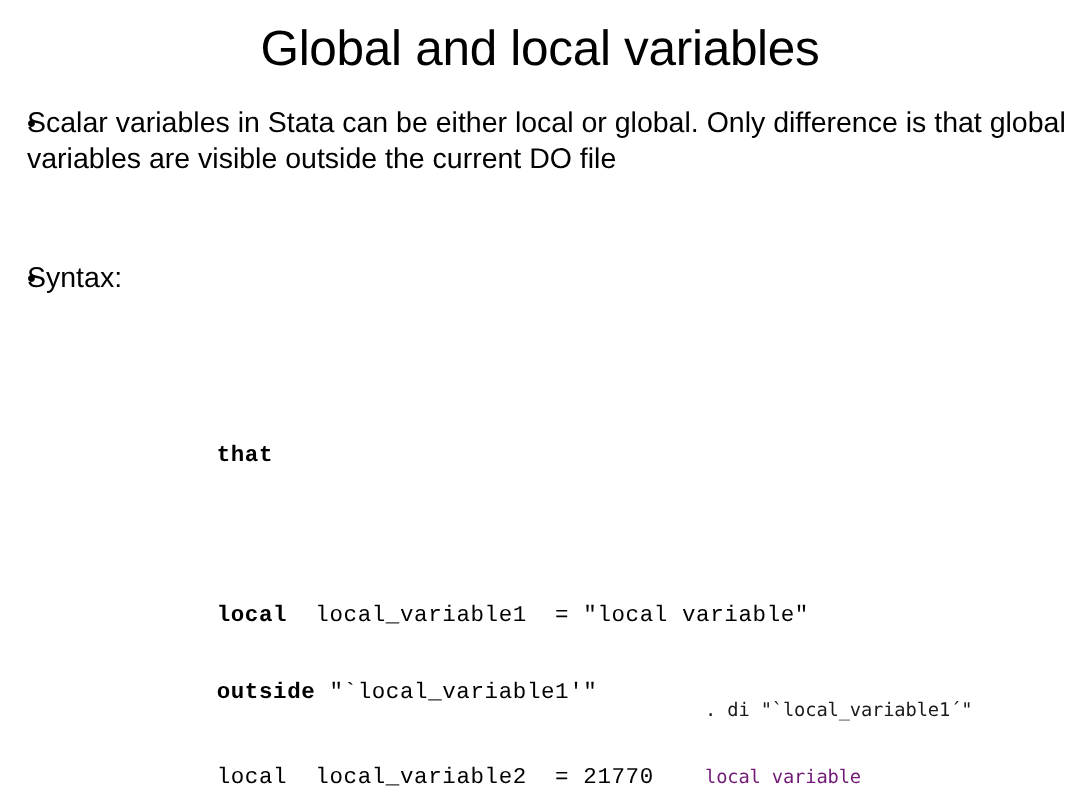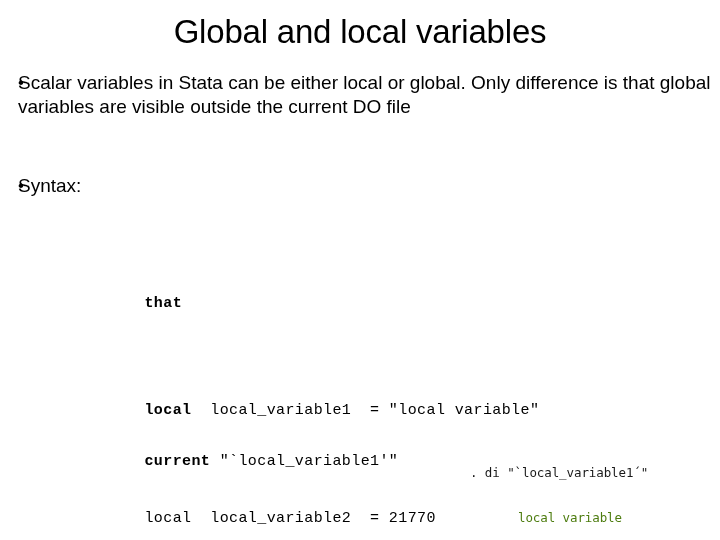--- a/index.html
+++ b/index.html
@@ -132,33 +132,33 @@
     <span class="code-line">
       <span>local</span><span>  local_variable2  = 21770</span>
     </span>
     
     
     
   </div>
 
   <div class="code-block" id="code-display">
     <span class="code-line">
-      <span class="kw-bold">current</span><span> "`local_variable1'"</span>
+      <span class="kw-bold">outside</span><span> "`local_variable1'"</span>
     </span>
     <span class="code-line">
       
     </span>
     
   </div>
 
   <div class="console">
 
     <span class="c-group">
       <span class="c-line">. di "`local_variable1´"</span>
-      <span class="c-line" style="color: #4d7c0f; margin-left: 48px;">local variable</span>
+      <span class="c-line" style="color: #701a75;">local variable</span>
     </span>
     
 
     
     
 
     
 
   </div>
 

